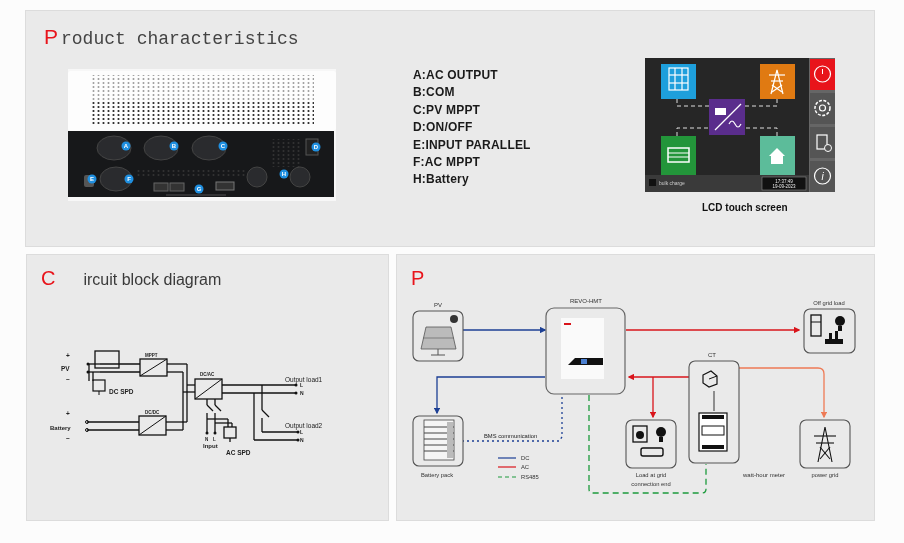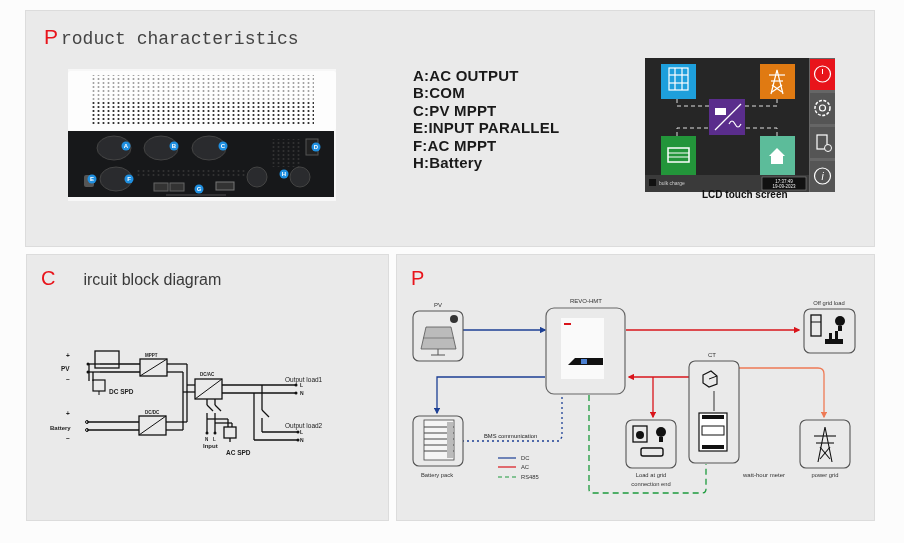--- a/index.html
+++ b/index.html
@@ -12,23 +12,23 @@
   .title .cap { color:#e8141b; }
   .title .rest { color:#444; }
   #t-top { left:18px; top:14px; }
   #t-top .cap { font-family:"Liberation Sans", sans-serif; font-size:21px; }
   #t-top .rest { font-family:"Liberation Mono", monospace; font-size:18px; margin-left:3px; }
   #t-circuit { left:14px; top:12px; }
   #t-app { left:14px; top:12px; }
   #t-circuit .cap, #t-app .cap { font-size:20px; }
   #t-circuit .rest, #t-app .rest { font-size:16px; margin-left:4px; color:#3a3a3a;padding-left:24px; }
   .abs { position:absolute; }
-  .legend-list { position:absolute; left:387px; top:56px; font-weight:bold; font-size:15px; color:#1a1a1a; line-height:17.4px; letter-spacing:0.2px; }
+  .legend-list { position:absolute; left:387px; top:56px; font-weight:bold; font-size:12px; color:#1a1a1a; line-height:17.4px; letter-spacing:0.2px; }
   .legend-list div { white-space:nowrap; }
-  .lcd-caption { position:absolute; left:676px; top:178px; font-weight:bold; font-size:10px; color:#111; }
+  .lcd-caption { position:absolute; left:676px; top:191px; font-weight:bold; font-size:10px; color:#111; }
   svg text { font-family:"Liberation Sans", sans-serif; }
 </style>
 </head>
 <body>
 
 <div class="panel" id="p-top">
   <div class="title" id="t-top">
     <span class="cap">P</span>
     <span class="rest">roduct characteristics</span>
   </div>
@@ -101,20 +101,21 @@
           <circle cx="218" cy="105" r="4.5" fill="#1f8fe0"></circle>
           <text x="218" y="107">H</text>
         </g>
     </g>
   </svg>
 
   <div class="legend-list">
     <div>A:AC OUTPUT</div>
     <div>B:COM</div>
     <div>C:PV MPPT</div>
+    <div>D:ON/OFF</div>
     <div>E:INPUT PARALLEL</div>
     <div>F:AC MPPT</div>
     <div>H:Battery</div>
   </div>
 
   <svg class="abs" style="left:619px;top:47px" width="190" height="136">
     <rect x="0" y="0" width="164" height="134" fill="#262626"></rect>
 
     <g stroke="#ddd" stroke-width="1" stroke-dasharray="4,3" fill="none">
       <polyline points="32,41 32,48 68,48"></polyline>

